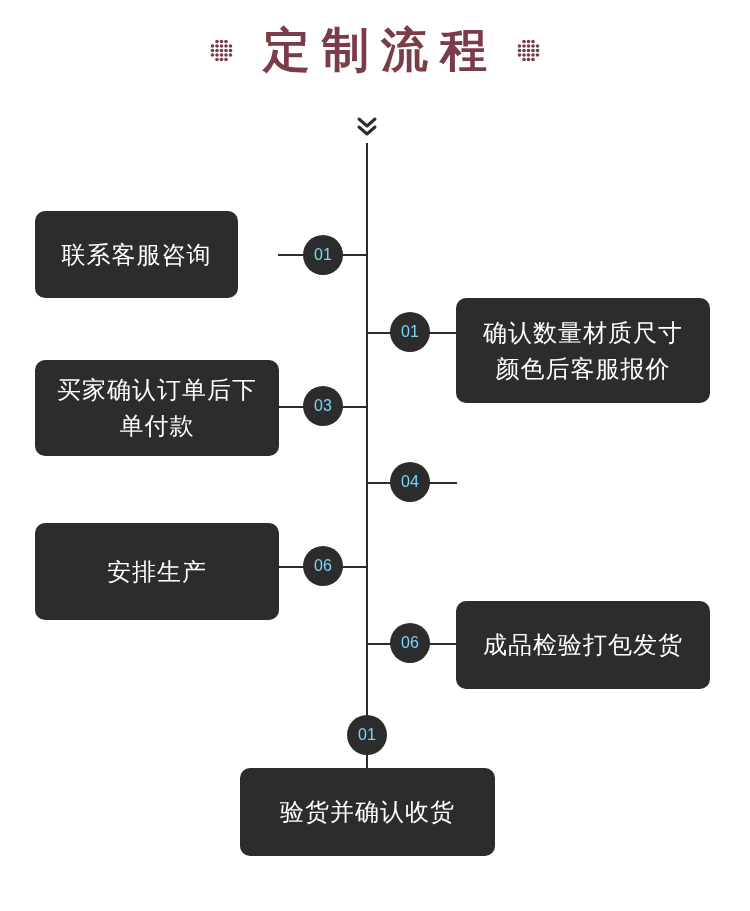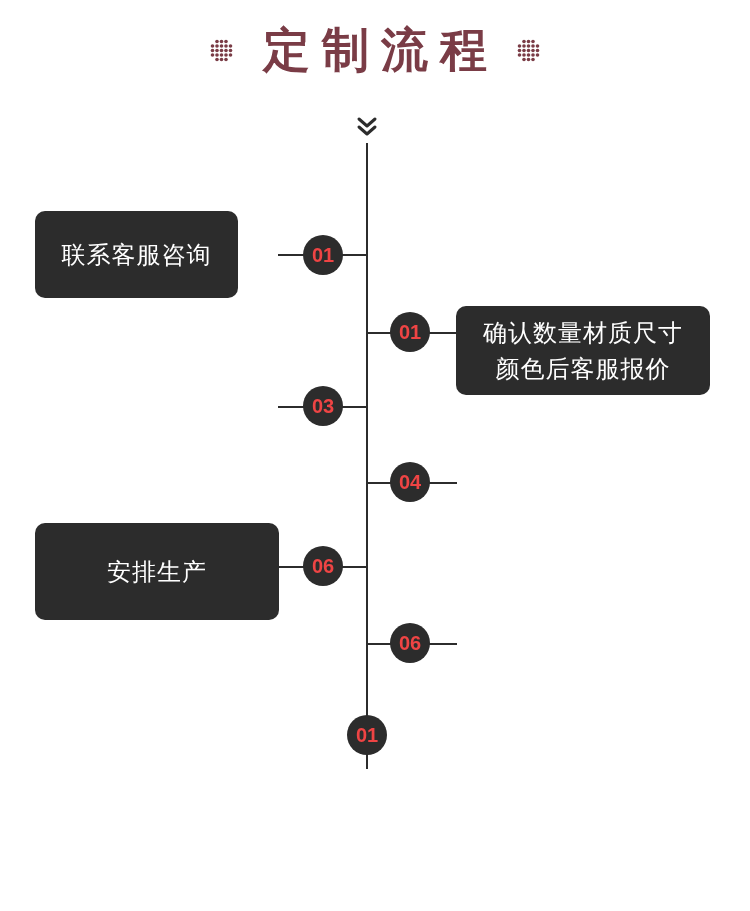--- a/index.html
+++ b/index.html
@@ -71,39 +71,39 @@
     justify-content: center;
     text-align: center;
     font-size: 24px;
     line-height: 1.5;
     white-space: pre-line;
     letter-spacing: 1px;
     padding: 6px 10px;
     z-index: 2;
   }
   .s1 { left: 35px;  top: 211px; width: 203px; height: 87px; }
-  .s2 { left: 456px; top: 306px; width: 254px; height: 89px; }
+  .s2 { left: 456px; top: 298px; width: 254px; height: 105px; }
   .s3 { left: 35px;  top: 360px; width: 244px; height: 96px; }
   .s4 { left: 456px; top: 437px; width: 254px; height: 94px; }
   .s5 { left: 35px;  top: 523px; width: 244px; height: 97px; }
   .s6 { left: 456px; top: 601px; width: 254px; height: 88px; }
   .s7 { left: 240px; top: 768px; width: 255px; height: 88px; }
 
   
   .step-circle {
     position: absolute;
     width: 40px; height: 40px;
     border-radius: 50%;
     background: #2c2c2c;
-    color: #ef4444;
+    color: #7dd3fc;
     display: flex;
     align-items: center;
     justify-content: center;
-    font-size: 20px;
-    font-weight: bold;
+    font-size: 16px;
+    font-weight: normal;
     z-index: 3;
   }
   .c1 { left: 303px; top: 235px; }
   .c2 { left: 390px; top: 312px; }
   .c3 { left: 303px; top: 386px; }
   .c4 { left: 390px; top: 462px; }
   .c5 { left: 303px; top: 546px; }
   .c6 { left: 390px; top: 623px; }
   .c7 { left: 347px; top: 715px; }
 </style>
@@ -175,21 +175,25 @@
   <div class="hline h1"></div>
   <div class="hline h2"></div>
   <div class="hline h3"></div>
   <div class="hline h4"></div>
   <div class="hline h5"></div>
   <div class="hline h6"></div>
 
   <div class="step-box s1">联系客服咨询</div>
   <div class="step-box s2">确认数量材质尺寸
 颜色后客服报价</div>
+  <div class="step-box s3">买家确认订单后下
+单付款</div>
   <div class="step-box s5">安排生产</div>
+  <div class="step-box s6">成品检验打包发货</div>
+  <div class="step-box s7">验货并确认收货</div>
 
   <div class="step-circle c1">01</div>
   <div class="step-circle c2">01</div>
   <div class="step-circle c3">03</div>
   <div class="step-circle c4">04</div>
   <div class="step-circle c5">06</div>
   <div class="step-circle c6">06</div>
   <div class="step-circle c7">01</div>
 
 </div>

